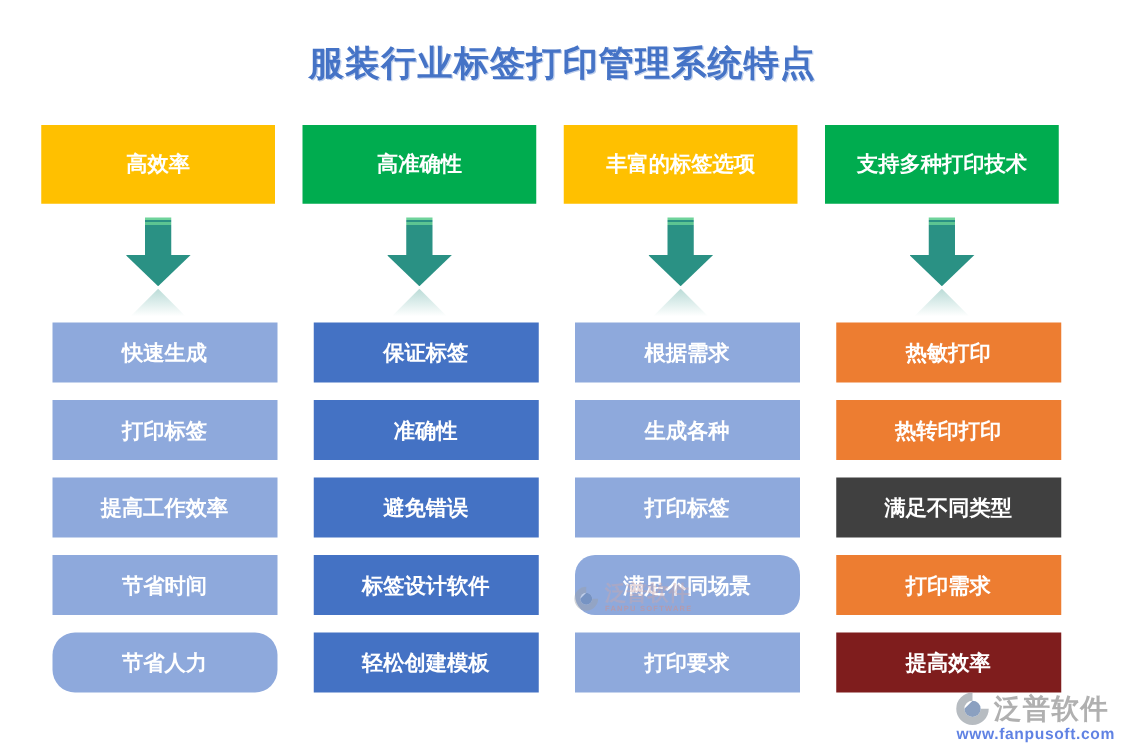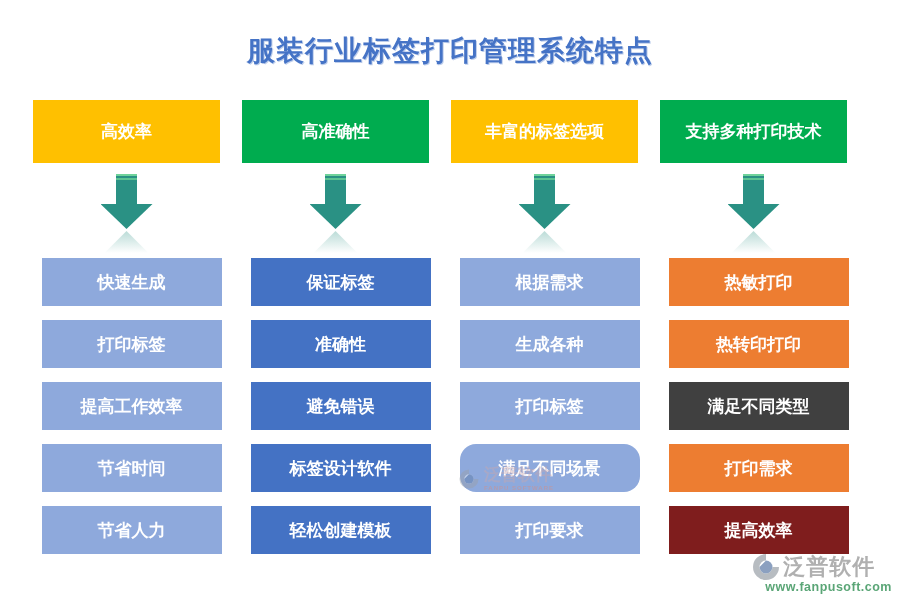--- a/index.html
+++ b/index.html
@@ -45,42 +45,42 @@
   }
   .wm-icon{width:22px;height:22px;flex:0 0 auto;}
   .wm-texts{display:flex;flex-direction:column;line-height:1;}
   .wm-name{font-size:17px;font-weight:bold;color:#c9a7ad;}
   .wm-sub{font-size:6px;font-weight:bold;color:#e08a78;letter-spacing:1px;margin-top:2px;}
   
   .footer-logo{position:absolute;right:8px;top:552px;opacity:.7;display:flex;flex-direction:column;align-items:flex-start;}
   .footer-top{display:flex;align-items:center;gap:2px;}
   .f-icon{width:30px;height:30px;flex:0 0 auto;}
   .footer-name{font-size:22px;font-weight:bold;color:#8f8f8f;line-height:1;letter-spacing:1px;}
-  .footer-url{font-size:12.5px;font-weight:bold;color:#15803d;letter-spacing:.5px;margin-top:-2px;margin-left:14px;}
+  .footer-url{font-size:12.5px;font-weight:bold;color:#1d4ed8;letter-spacing:.5px;margin-top:-2px;margin-left:2px;}
 </style>
 </head>
 <body>
 
 <div class="page-title">服装行业标签打印管理系统特点</div>
 
 <div class="columns">
 
   <div class="column">
     <div class="col-header" style="background-color: rgb(255, 192, 0);">高效率</div>
     <div class="arrow-area">
       <div class="arrow-stem"></div>
       <div class="arrow-head"></div>
       <div class="arrow-reflect"></div>
     </div>
     <div class="items">
       <div class="item" style="background-color: rgb(142, 169, 220);">快速生成</div>
       <div class="item" style="background-color: rgb(142, 169, 220);">打印标签</div>
       <div class="item" style="background-color: rgb(142, 169, 220);">提高工作效率</div>
       <div class="item" style="background-color: rgb(142, 169, 220);">节省时间</div>
-      <div class="item" style="background-color: rgb(142, 169, 220);">节省人力</div>
+      <div class="item" style="background-color: rgb(142, 169, 220); border-radius: 18px;">节省人力</div>
     </div>
   </div>
 
   <div class="column">
     <div class="col-header" style="background-color: rgb(0, 172, 79);">高准确性</div>
     <div class="arrow-area">
       <div class="arrow-stem"></div>
       <div class="arrow-head"></div>
       <div class="arrow-reflect"></div>
     </div>

